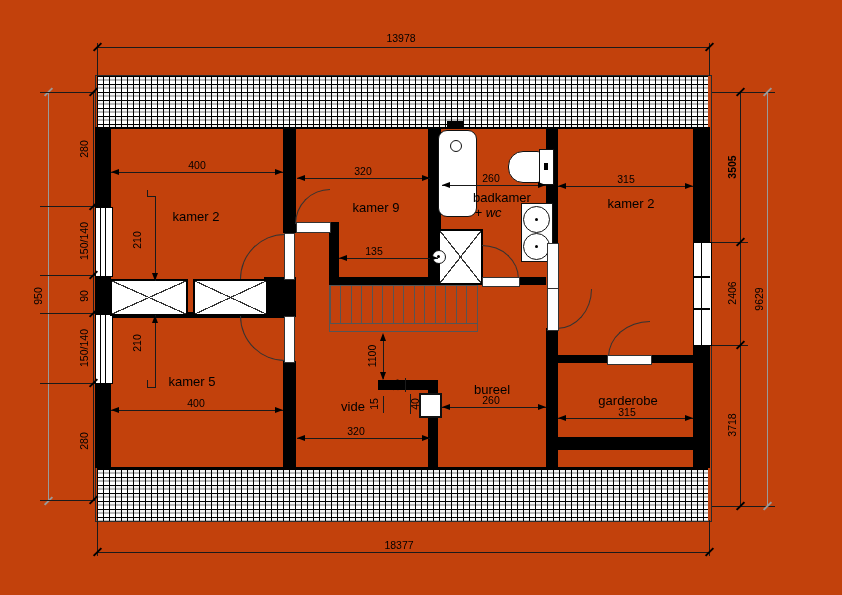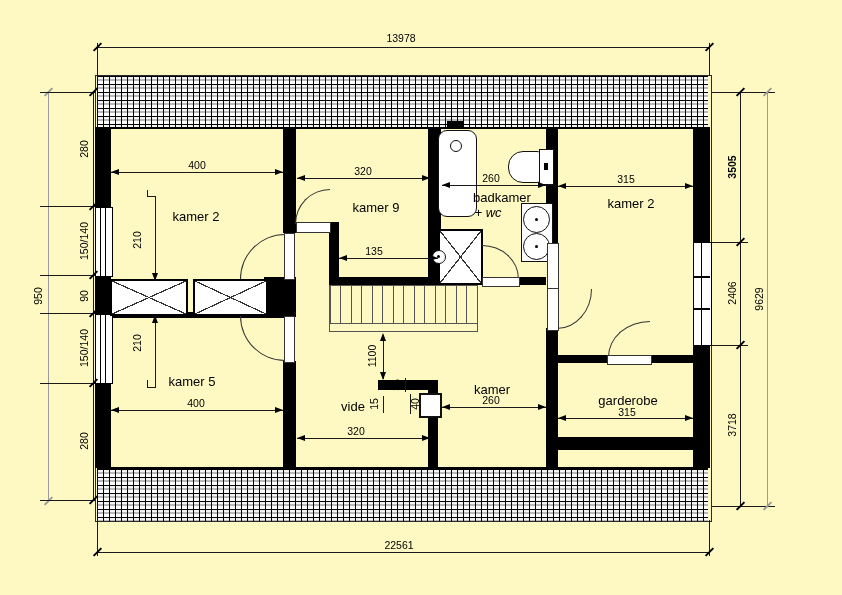--- a/index.html
+++ b/index.html
@@ -1,16 +1,16 @@
 <!DOCTYPE html>
 <html><head>
 <meta charset="utf-8">
 <style>
   html,body{margin:0;padding:0;background:#fff;}
-  #plan{position:relative;width:842px;height:595px;background:#fef9c3;overflow:hidden;
+  #plan{position:relative;width:842px;height:595px;background:#c2410c;overflow:hidden;
         font-family:"Liberation Sans",sans-serif;}
   .a{position:absolute;box-sizing:border-box;}
   .w{position:absolute;background:#000;}
   .ln{position:absolute;background:#1a1a1a;}
   .lng{position:absolute;background:#9a9a9a;}
   .outline{position:absolute;border:1px solid #2a2a2a;}
   .hatch{position:absolute;background-color:#fff;
     background-image:
       repeating-linear-gradient(90deg,#000 0 1px,transparent 1px 6px),
       repeating-linear-gradient(180deg,#000 0 1px,#f4f4f4 1px 3px,#b9b9b9 3px 5px,#fff 5px 8px);}
@@ -126,21 +126,21 @@
   <div class="ln" style="left:709px;top:43px;width:1px;height:33px;"></div>
   <div class="tk" style="left:92px;top:46px;"></div>
   <div class="tk" style="left:704px;top:46px;"></div>
   <div class="lbl" style="left:401px;top:38px;">13978</div>
 
   <div class="ln" style="left:97px;top:552px;width:613px;height:1px;"></div>
   <div class="ln" style="left:97px;top:520px;width:1px;height:36px;"></div>
   <div class="ln" style="left:709px;top:520px;width:1px;height:36px;"></div>
   <div class="tk" style="left:92px;top:551px;"></div>
   <div class="tk" style="left:704px;top:551px;"></div>
-  <div class="lbl" style="left:399px;top:545px;">22561</div>
+  <div class="lbl" style="left:399px;top:545px;">18377</div>
 
   <div class="lng" style="left:48px;top:92px;width:1px;height:409px;"></div>
   <div class="tk tkg" style="left:43px;top:91px;"></div>
   <div class="tk tkg" style="left:43px;top:500px;"></div>
   <div class="lbl rot" style="left:38px;top:296px;">950</div>
 
   <div class="ln" style="left:93px;top:92px;width:1px;height:409px;"></div>
   <div class="ln" style="left:40px;top:92px;width:55px;height:1px;"></div>
   <div class="ln" style="left:40px;top:206px;width:55px;height:1px;"></div>
   <div class="ln" style="left:40px;top:275px;width:55px;height:1px;"></div>
@@ -246,16 +246,16 @@
   <div class="ln" style="left:410px;top:394px;width:1px;height:20px;"></div>
   <div class="lbl rot" style="left:415px;top:404px;">40</div>
 
   <div class="lbl room" style="left:196px;top:216px;">kamer 2</div>
   <div class="lbl room" style="left:376px;top:207px;">kamer 9</div>
   <div class="lbl room" style="left:502px;top:197px;">badkamer</div>
   <div class="lbl room" style="left:488px;top:212px;font-style:italic;">+ wc</div>
   <div class="lbl room" style="left:631px;top:203px;">kamer 2</div>
   <div class="lbl room" style="left:192px;top:381px;">kamer 5</div>
   <div class="lbl room" style="left:353px;top:406px;">vide</div>
-  <div class="lbl room" style="left:492px;top:389px;">kamer</div>
+  <div class="lbl room" style="left:492px;top:389px;">bureel</div>
   <div class="lbl room" style="left:628px;top:400px;">garderobe</div>
 
 </div>
 
 </body></html>

